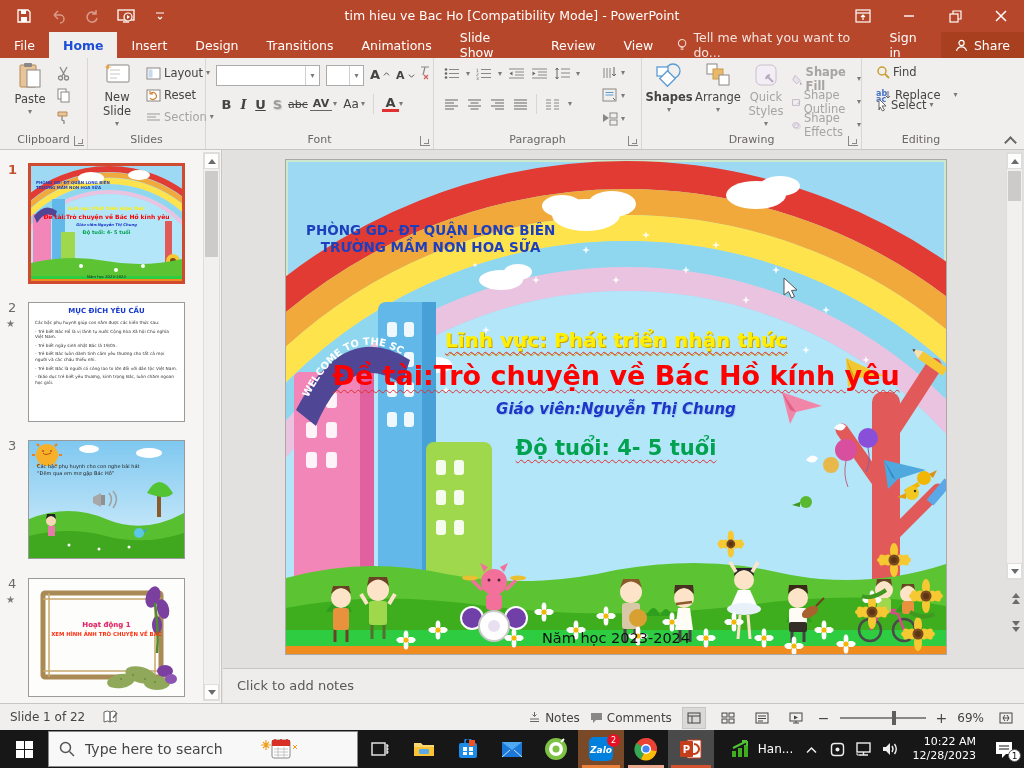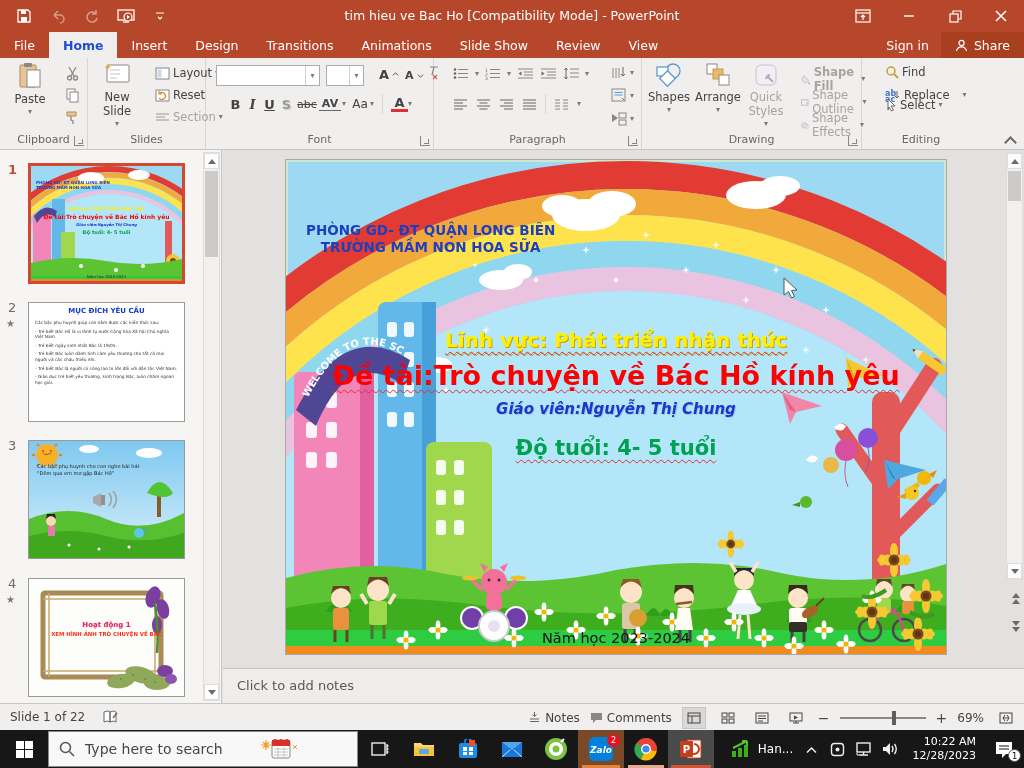--- a/index.html
+++ b/index.html
@@ -25,21 +25,21 @@
   .signin{display:flex;align-items:center;padding:0 12px;font-size:12.5px;}
   .sharebtn{display:flex;align-items:center;gap:6px;background:#A8401F;padding:0 14px;font-size:12.5px;}
 
   
   .ribbon{position:absolute;left:0;top:58px;width:1024px;height:92px;background:#F1EFED;border-bottom:1px solid #C8C6C4;}
   .rgroup{position:absolute;top:0;height:91px;border-right:1px solid #D8D5D2;}
   .glabel{position:absolute;bottom:3px;left:0;width:100%;text-align:center;font-size:11px;color:#696764;}
   .launcher{position:absolute;bottom:3px;right:3px;width:10px;height:10px;border-left:1px solid #8a8886;border-bottom:1px solid #8a8886;}
   .launcher:after{content:"";position:absolute;right:1px;bottom:1px;width:4px;height:4px;border-right:1px solid #8a8886;border-bottom:1px solid #8a8886;}
   .bigbtn{position:absolute;top:4px;text-align:center;font-size:11.5px;color:#444;display:flex;flex-direction:column;align-items:center;gap:2px;}
-  .smallrow{position:absolute;display:flex;align-items:center;gap:3px;font-size:11.5px;color:#444;margin-left:9px;}
+  .smallrow{position:absolute;display:flex;align-items:center;gap:3px;font-size:11.5px;color:#444;}
   .fletter{font-weight:bold;font-size:13px;color:#444;width:17px;text-align:center;}
   .combo{background:#fff;border:1px solid #ABABAB;height:21px;position:absolute;top:7px;}
   .combo .drop{position:absolute;right:0;top:0;width:14px;height:100%;border-left:1px solid #D0D0D0;display:flex;align-items:center;justify-content:center;}
   .disab{color:#A6A4A2 !important;}
   .icn{display:inline-block;vertical-align:middle;}
   .collapse{position:absolute;right:8px;bottom:4px;width:12px;height:10px;}
   .collapse:before{content:"";position:absolute;left:2px;top:3px;width:7px;height:7px;border-left:2px solid #696764;border-top:2px solid #696764;transform:rotate(45deg);}
 
   
   .workspace{position:absolute;left:0;top:150px;width:1024px;height:518px;}
@@ -175,20 +175,27 @@
   <div class="tabrow">
     <div class="tab">File</div>
     <div class="tab active">Home</div>
     <div class="tab">Insert</div>
     <div class="tab">Design</div>
     <div class="tab">Transitions</div>
     <div class="tab">Animations</div>
     <div class="tab">Slide Show</div>
     <div class="tab">Review</div>
     <div class="tab">View</div>
+    <div class="tellme">
+      <svg class="icn" width="11" height="14" viewBox="0 0 11 14">
+          <circle cx="5.5" cy="5" r="4" fill="none" stroke="#f5d8d0" stroke-width="1.2"></circle>
+          <path d="M4 9.5h3M4 11.5h3" stroke="#f5d8d0" stroke-width="1.2"></path>
+        </svg>
+      <span>Tell me what you want to do...</span>
+    </div>
     <div class="tabspacer"></div>
     <div class="signin">Sign in</div>
     <div class="sharebtn">
       <svg class="icn" width="13" height="13" viewBox="0 0 13 13">
           <circle cx="6.5" cy="4" r="2.6" fill="none" stroke="#fff" stroke-width="1.2"></circle>
           <path d="M1.5 12c.6-3 3-4.2 5-4.2s4.4 1.2 5 4.2" fill="none" stroke="#fff" stroke-width="1.2"></path>
         </svg>
       <span>Share</span>
     </div>
   </div>
@@ -380,21 +387,21 @@
             <rect x="8" y="2" width="7" height="5" fill="none" stroke="#8a8886"></rect>
             <rect x="8" y="9" width="7" height="5" fill="none" stroke="#8a8886"></rect>
           </svg>
           <span class="car">▾</span>
       </div>
       <div class="glabel">Paragraph</div>
       <div class="launcher"></div>
     </div>
 
     <div class="rgroup" style="left:642px;width:220px;">
-      <div class="bigbtn" style="left:4px;width:46px;">
+      <div class="bigbtn" style="left:4px;width:46px;font-weight:bold;">
         <svg class="icn" width="30" height="26" viewBox="0 0 30 26">
             <circle cx="19" cy="9" r="7" fill="none" stroke="#5B9BD5" stroke-width="1.3"></circle>
             <rect x="3" y="5" width="11" height="9" fill="#fff" stroke="#5B9BD5" stroke-width="1.3"></rect>
             <rect x="8" y="11" width="11" height="11" transform="rotate(45 13.5 16.5)" fill="#fff" stroke="#5B9BD5" stroke-width="1.3"></rect>
           </svg>
         <span>Shapes</span>
         <span class="car">▾</span>
       </div>
       <div class="bigbtn" style="left:52px;width:48px;">
         <svg class="icn" width="26" height="26" viewBox="0 0 26 26">

